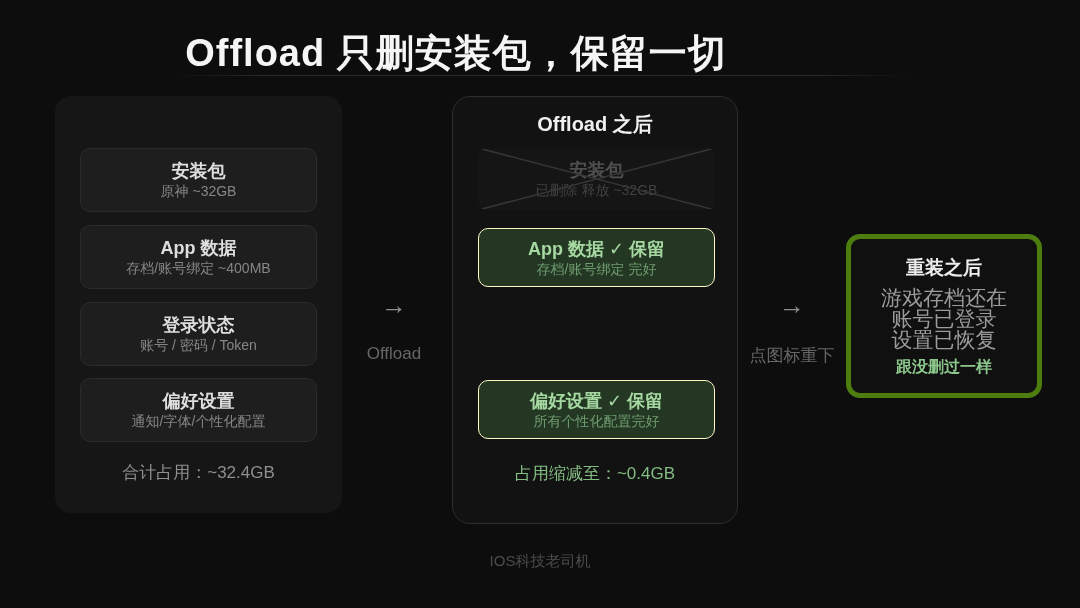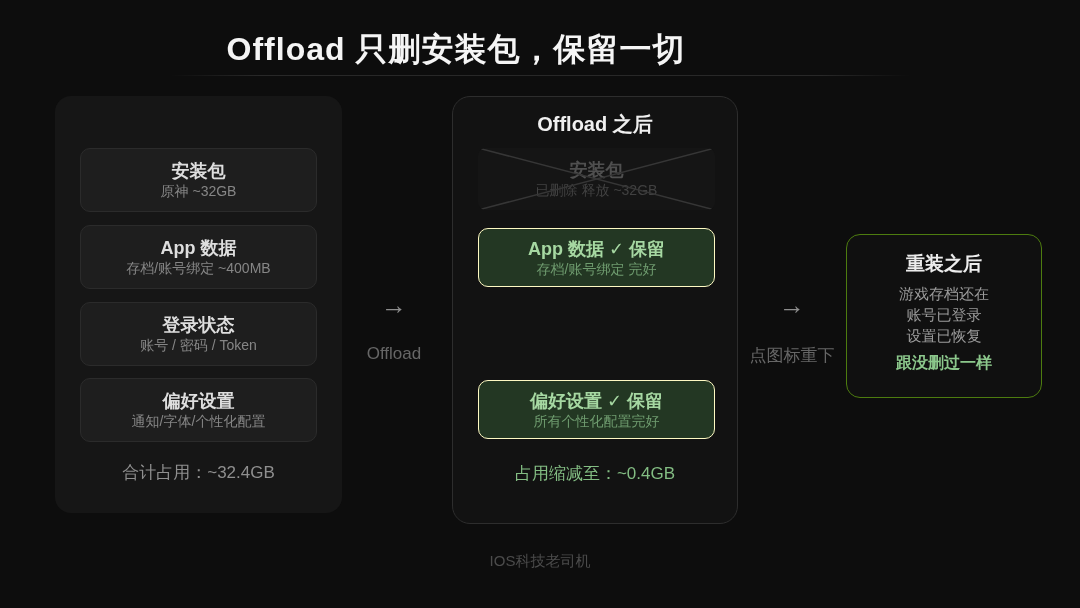--- a/index.html
+++ b/index.html
@@ -6,32 +6,32 @@
   html, body { background: #0d0d0d; }
   body {
     width: 1080px; height: 608px;
     font-family: "Liberation Sans", "DejaVu Sans", sans-serif;
     position: relative; overflow: hidden;
   }
   .stage { position: absolute; inset: 0; width: 1080px; height: 608px; }
 
   .main-title {
     position: absolute; top: 28px; left: 0; width: 864px;
-    text-align: center; font-size: 32px; font-weight: 700;
+    text-align: center; font-size: 38px; font-weight: 700;
     color: #f5f5f5; letter-spacing: 1px; padding-left: 48px;
   }
   .title-divider {
     position: absolute; top: 75px; left: 170px; width: 740px; height: 1px;
     background: linear-gradient(90deg, rgba(40,40,40,0), #282828 12%, #282828 88%, rgba(40,40,40,0));
   }
 
   .panel { position: absolute; border-radius: 16px; }
   .panel-left  { left: 55px;  top: 96px; width: 287px; height: 417px; background: #161616; }
   .panel-mid   { left: 452px; top: 96px; width: 286px; height: 428px; background: #121212; border: 1px solid #2d2d2d; border-radius: 18px; }
-  .panel-right { left: 846px; top: 234px; width: 196px; height: 164px; background: #101010; border: 1px solid #4d7c0f; border-radius: 14px; }
+  .panel-right { left: 846px; top: 234px; width: 196px; height: 164px; background: #101010; border: 5px solid #4d7c0f; border-radius: 14px; }
 
   .panel-header {
     position: absolute; top: 14px; left: 0; width: 100%;
     text-align: center; font-size: 20px; font-weight: 700;
   }
   .panel-left  .panel-header { color: #a0a0a0; }
   .panel-mid   .panel-header { color: #f0f0f0; }
 
   .box {
     position: absolute; left: 25px; width: 237px; height: 64px;
@@ -62,21 +62,21 @@
 
   .arrow-group { position: absolute; width: 110px; text-align: center; }
   .arrow-left-group  { left: 339px; top: 292px; }
   .arrow-right-group { left: 737px; top: 292px; }
   .arrow-glyph { font-size: 26px; color: #8d8d8d; line-height: 1; }
   .arrow-label { margin-top: 26px; font-size: 17px; color: #666666; }
 
   .panel-right .panel-header { top: 16px; font-size: 19px; color: #ececec; }
   .right-lines {
     position: absolute; top: 48px; left: 0; width: 100%;
-    text-align: center; font-size: 15px; color: #9b9b9b; line-height: 21px;
+    text-align: center; font-size: 21px; color: #9b9b9b; line-height: 21px;
   }
   .right-highlight {
     position: absolute; top: 118px; left: 0; width: 100%;
     text-align: center; font-size: 16px; font-weight: 700; color: #8cc88c;
   }
 
   .watermark {
     position: absolute; top: 552px; left: 0; width: 1080px;
     text-align: center; font-size: 15px; color: #4b4b4b;
   }

